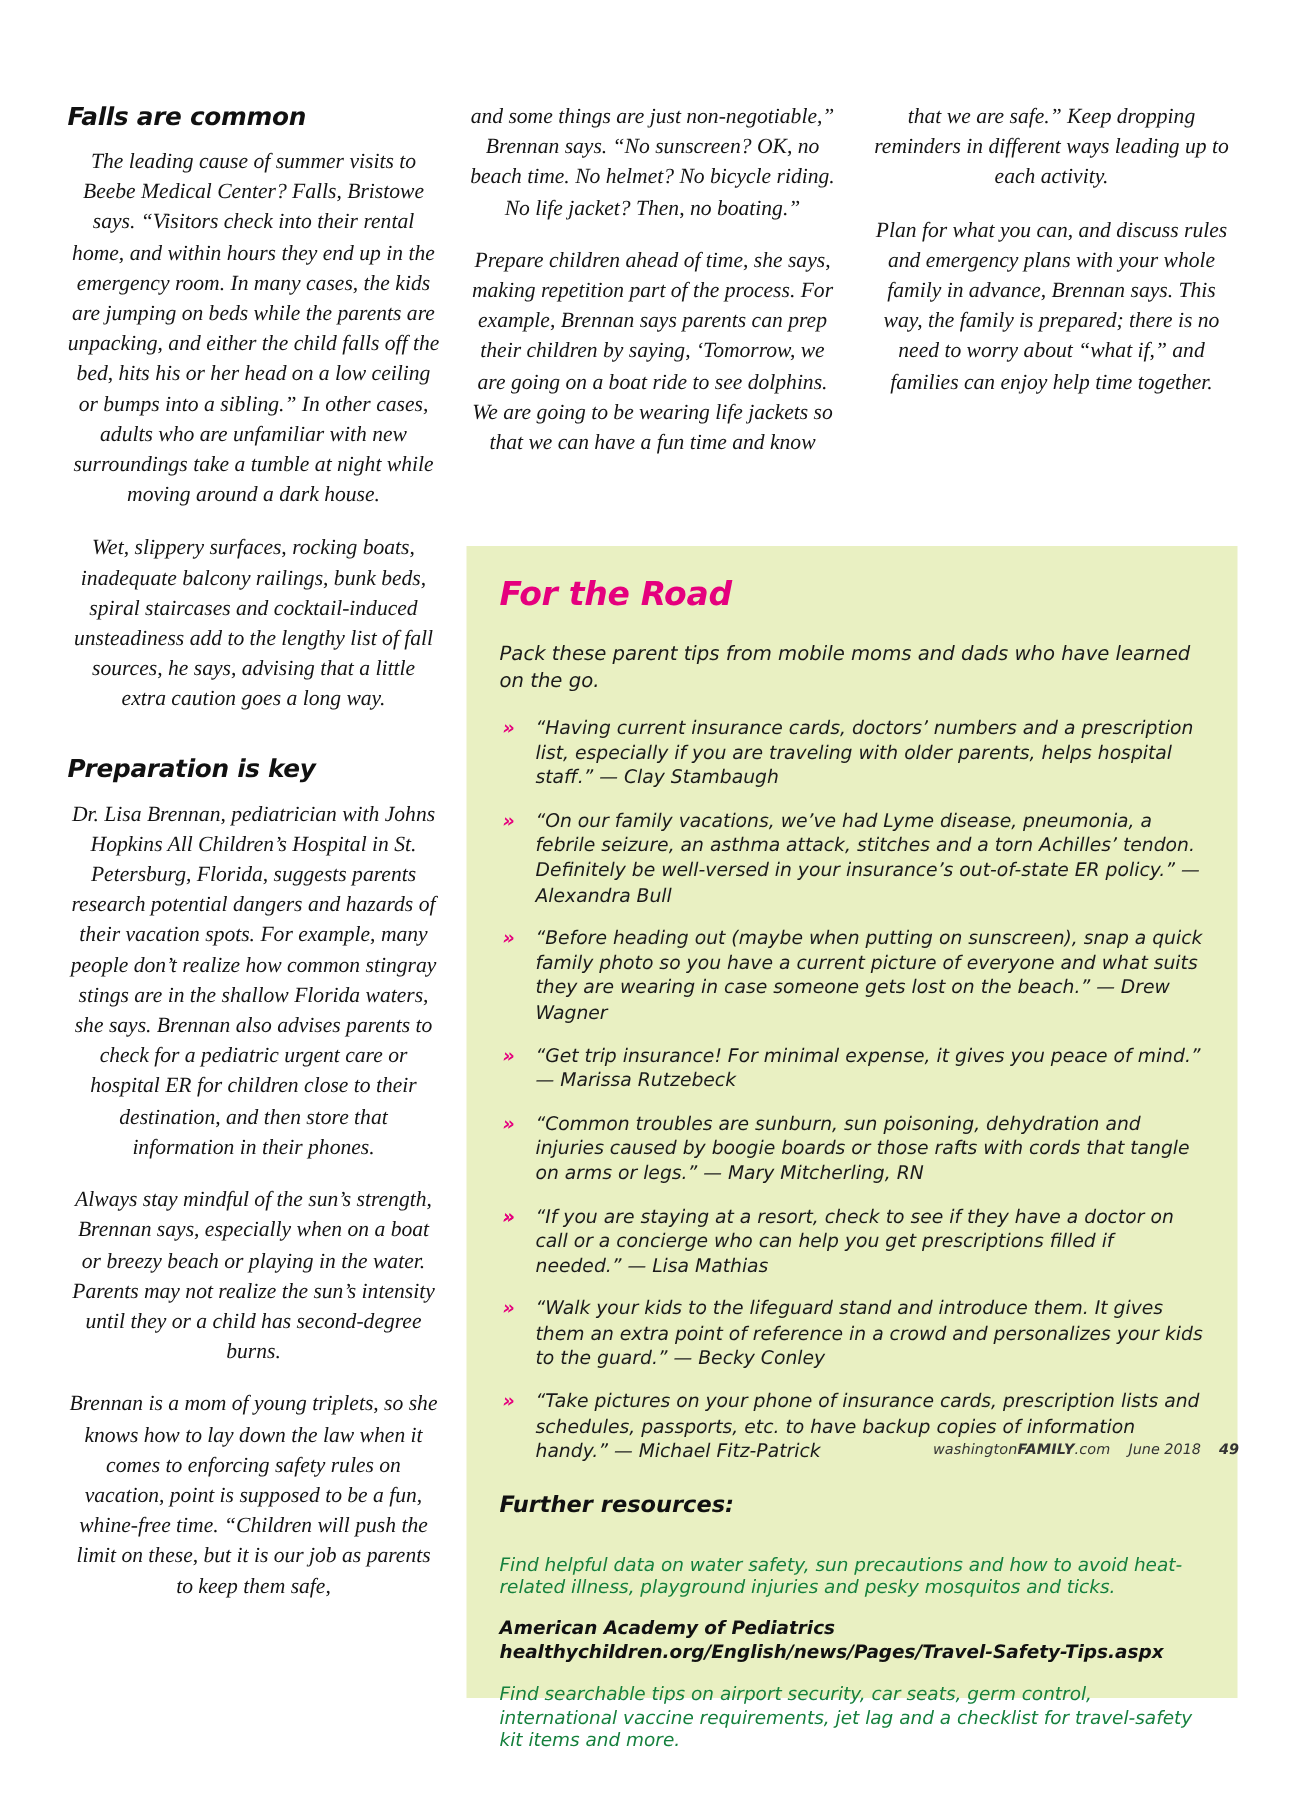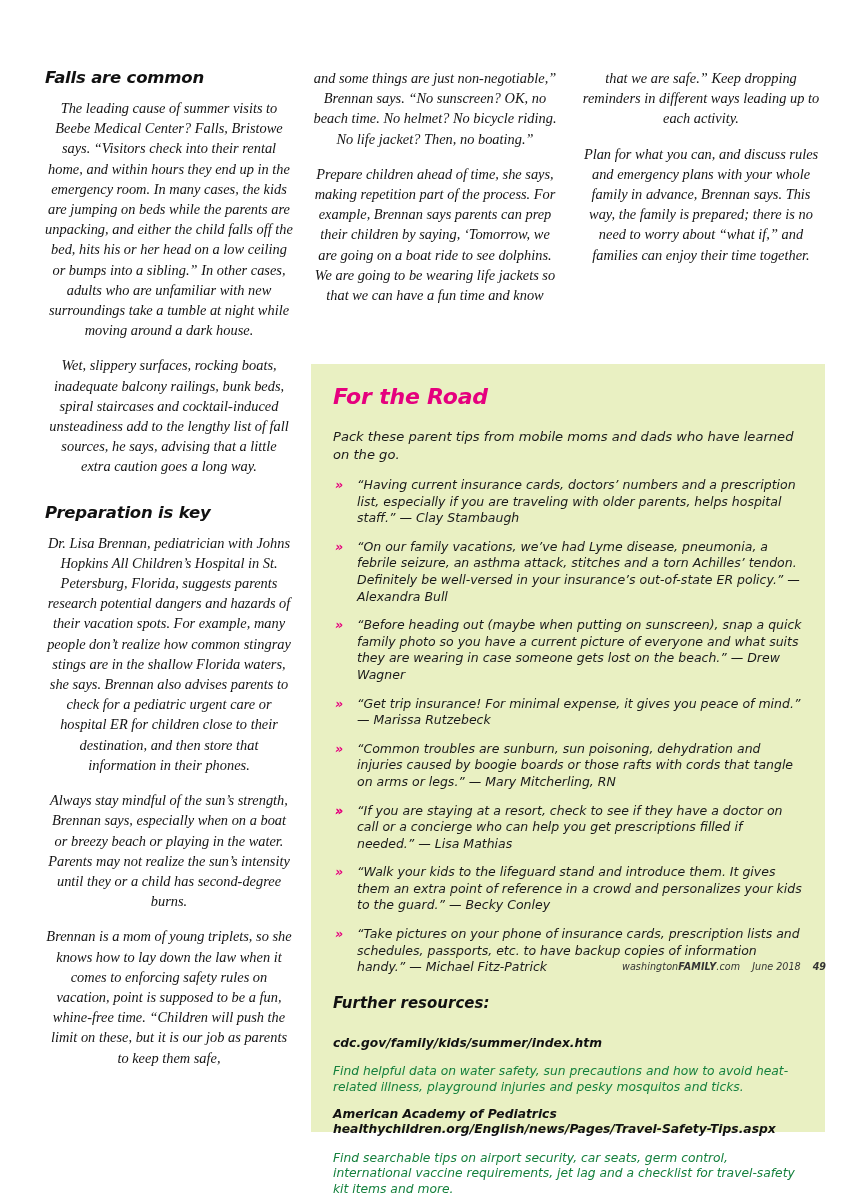--- a/index.html
+++ b/index.html
@@ -169,21 +169,21 @@
     <p class="body">Brennan is a mom of young triplets, so she knows how to lay down the law when it comes to enforcing safety rules on vacation, point is supposed to be a fun, whine-free time. “Children will push the limit on these, but it is our job as parents to keep them safe,</p>
   </div>
 
   <div class="col col-2">
     <p class="body">and some things are just non-negotiable,” Brennan says. “No sunscreen? OK, no beach time. No helmet? No bicycle riding. No life jacket? Then, no boating.”</p>
     <p class="body">Prepare children ahead of time, she says, making repetition part of the process. For example, Brennan says parents can prep their children by saying, ‘Tomorrow, we are going on a boat ride to see dolphins. We are going to be wearing life jackets so that we can have a fun time and know</p>
   </div>
 
   <div class="col col-3">
     <p class="body">that we are safe.” Keep dropping reminders in different ways leading up to each activity.</p>
-    <p class="body">Plan for what you can, and discuss rules and emergency plans with your whole family in advance, Brennan says. This way, the family is prepared; there is no need to worry about “what if,” and families can enjoy their time together.</p>
+    <p class="body">Plan for what you can, and discuss rules and emergency plans with your whole family in advance, Brennan says. This way, the family is prepared; there is no need to worry about “what if,” and families can enjoy help time together.</p>
   </div>
 
   <div class="road-box">
     <div class="road-inner">
       <h3 class="road-title">For the Road</h3>
       <p class="road-sub">Pack these parent tips from mobile moms and dads who have learned on the go.</p>
 
       <ul class="tips">
         <li><span class="bullet">»</span><span>“Having current insurance cards, doctors’ numbers and a prescription list, especially if you are traveling with older parents, helps hospital staff.” — Clay Stambaugh</span></li>
         <li><span class="bullet">»</span><span>“On our family vacations, we’ve had Lyme disease, pneumonia, a febrile seizure, an asthma attack, stitches and a torn Achilles’ tendon. Definitely be well-versed in your insurance’s out-of-state ER policy.” — Alexandra Bull</span></li>
@@ -193,21 +193,20 @@
         <li><span class="bullet">»</span></li>
         <li><span class="bullet">»</span><span>“If you are staying at a resort, check to see if they have a doctor on call or a concierge who can help you get prescriptions filled if needed.” — Lisa Mathias</span></li>
         <li><span class="bullet">»</span><span>“Walk your kids to the lifeguard stand and introduce them. It gives them an extra point of reference in a crowd and personalizes your kids to the guard.” — Becky Conley</span></li>
         <li><span class="bullet">»</span><span>“Take pictures on your phone of insurance cards, prescription lists and schedules, passports, etc. to have backup copies of information handy.” — Michael Fitz-Patrick</span></li>
       </ul>
 
       <div class="further">
         <h4 class="further-title">Further resources:</h4>
 
         <div class="res">
-          <div class="res-url">cdc.gov/family/kids/summer/index.htm</div>
           <div class="res-desc">Find helpful data on water safety, sun precautions and how to avoid heat-related illness, playground injuries and pesky mosquitos and ticks.</div>
         </div>
 
         <div class="res">
           <div class="res-name">American Academy of Pediatrics</div>
           <div class="res-url">healthychildren.org/English/news/Pages/Travel-Safety-Tips.aspx</div>
           <div class="res-desc">Find searchable tips on airport security, car seats, germ control, international vaccine requirements, jet lag and a checklist for travel-safety kit items and more.</div>
         </div>
       </div>
     </div>

